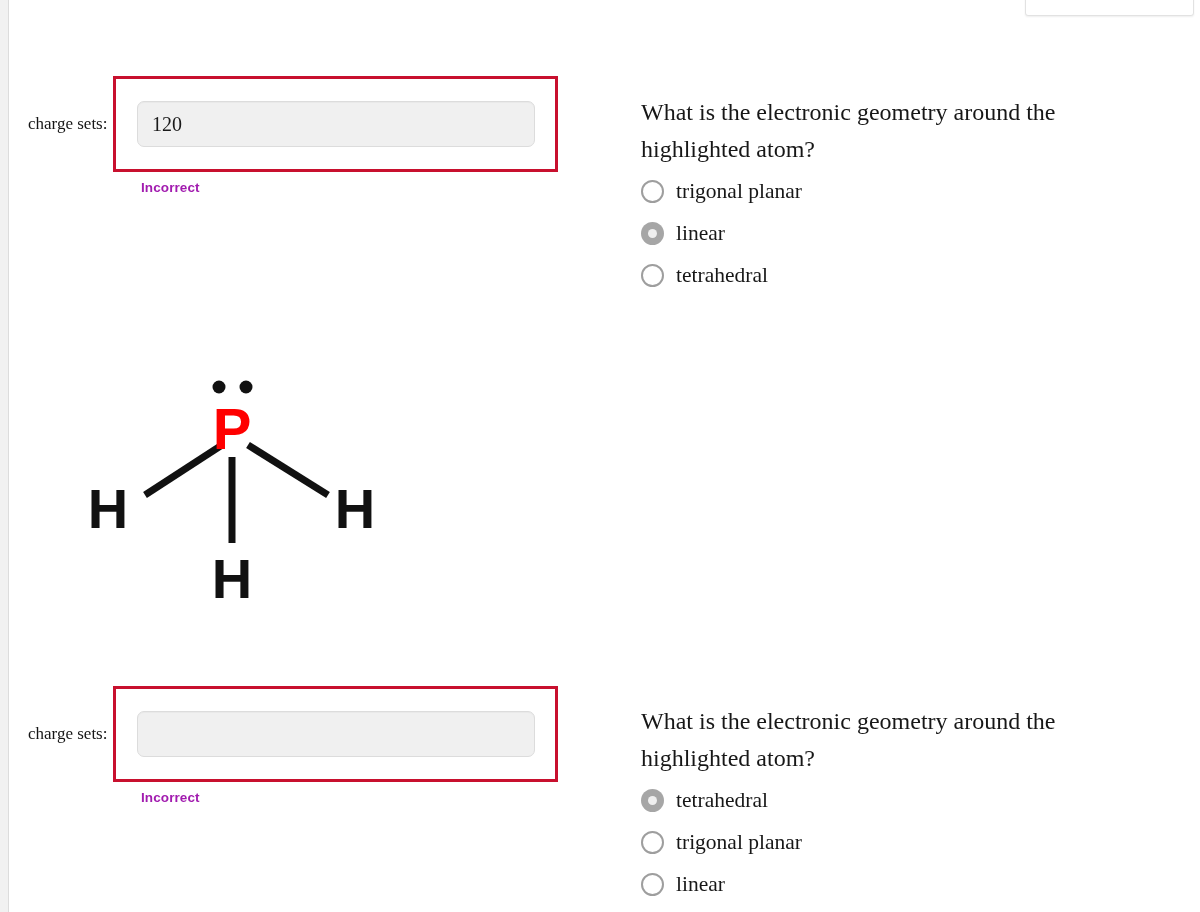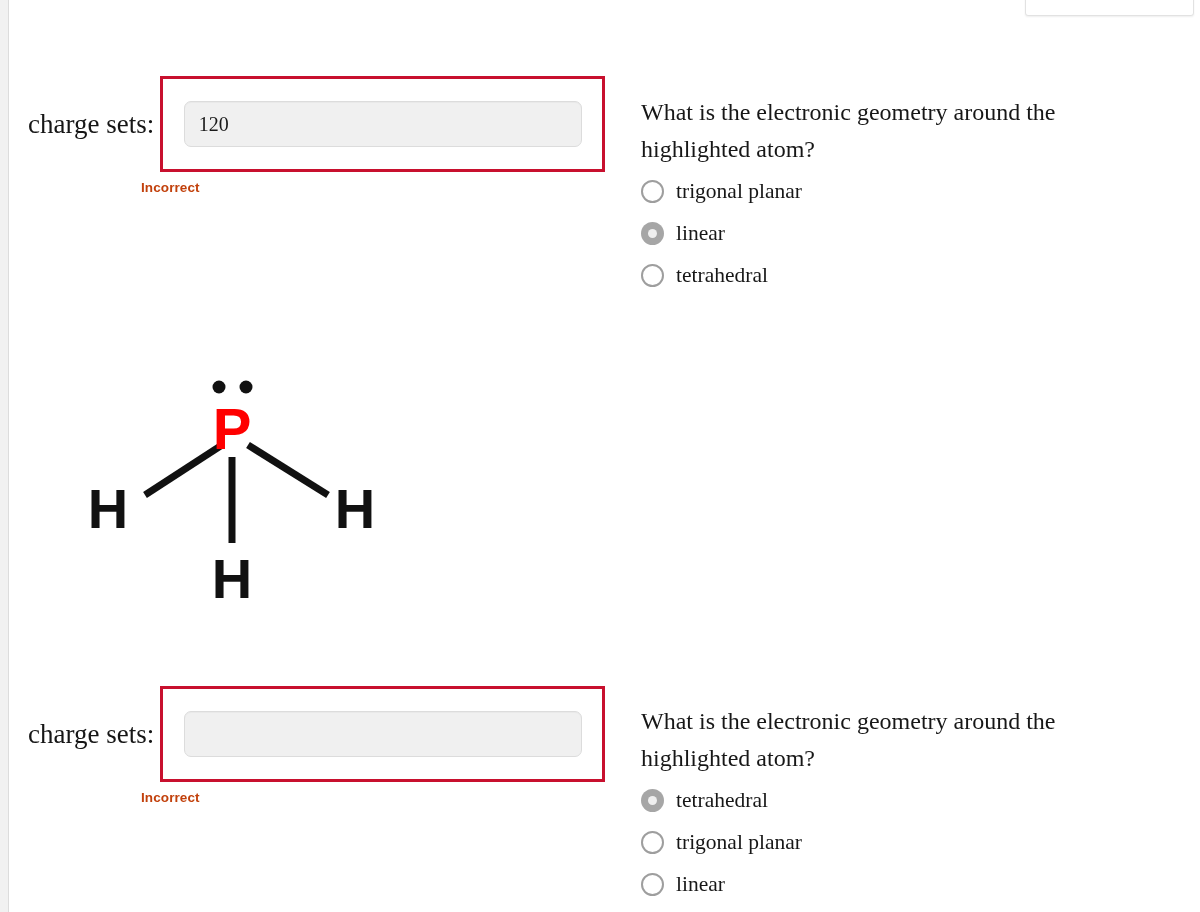--- a/index.html
+++ b/index.html
@@ -46,21 +46,21 @@
   }
 
   
   .answer-block {
     position: absolute;
     display: flex;
     align-items: center;
   }
   .answer-block .field-label {
     font-family: "Liberation Serif", serif;
-    font-size: 27px;
+    font-size: 17px;
     color: #161616;
     white-space: nowrap;
     padding-right: 6px;
   }
   .red-frame {
     border: 3px solid #c8102e;
     background: #ffffff;
     box-sizing: border-box;
     display: flex;
     align-items: center;
@@ -76,21 +76,21 @@
     color: #1a1a1a;
     padding: 0 14px;
     outline: none;
     box-shadow: inset 0 1px 1px rgba(0,0,0,0.03);
   }
   .incorrect-note {
     position: absolute;
     font-family: "Liberation Sans", sans-serif;
     font-size: 13.5px;
     font-weight: 600;
-    color: #c2410c;
+    color: #a21caf;
     letter-spacing: 0.1px;
   }
 
   
   .question-block {
     position: absolute;
     width: 420px;
   }
   .question-text {
     font-family: "Liberation Serif", serif;

